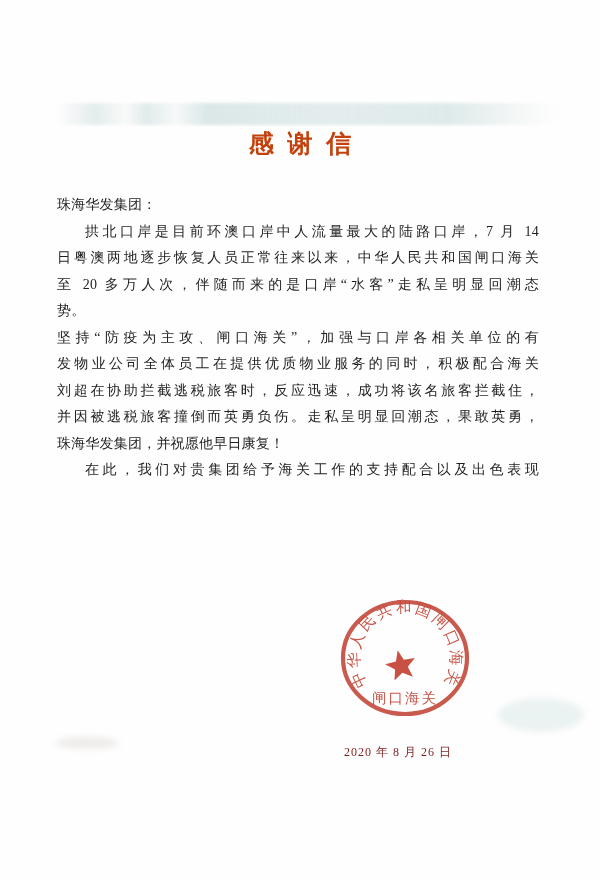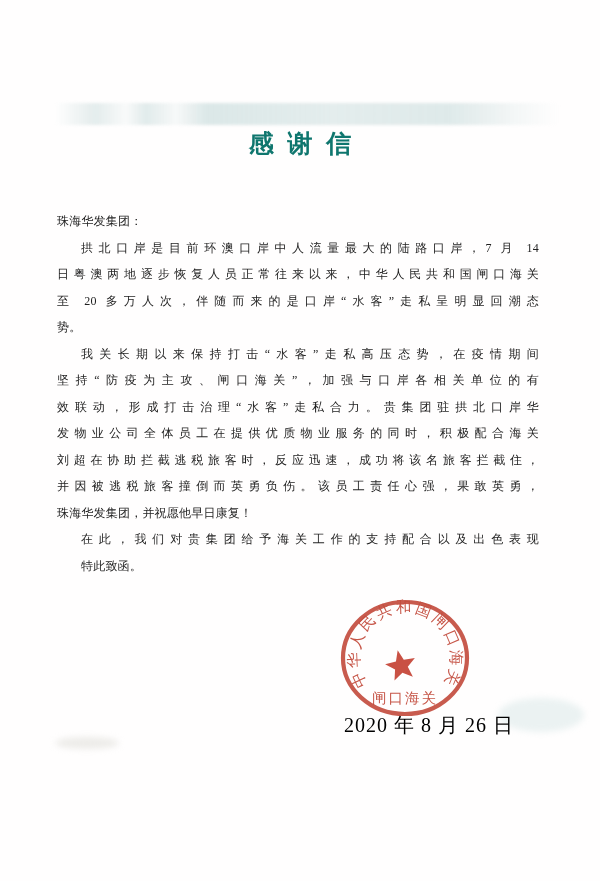--- a/index.html
+++ b/index.html
@@ -16,43 +16,43 @@
       rgba(205,222,222,.55) 55%, rgba(200,219,219,.6) 78%, rgba(214,228,228,.25) 92%,
       rgba(214,228,228,0) 100%);
     filter:blur(1.5px);border-radius:4px;
   }
   .smudge{position:absolute;background:rgba(205,224,226,.4);filter:blur(3px);border-radius:50%;}
   .smudge.s1{left:498px;top:698px;width:86px;height:34px;}
   .smudge.s2{left:55px;top:737px;width:64px;height:12px;background:rgba(214,214,208,.45);}
 
   .title{
     position:absolute;left:0;top:127px;width:600px;text-align:center;
-    font-size:25px;font-weight:bold;color:#0f766e;
+    font-size:25px;font-weight:bold;color:#c2410c;
     letter-spacing:.55em;text-indent:.55em;
   }
   .body-block{
-    position:absolute;left:57px;top:208px;width:482px;
-    font-size:12px;color:#1f1f1f;font-weight:500;
+    position:absolute;left:57px;top:192px;width:482px;
+    font-size:14px;color:#1f1f1f;font-weight:500;
   }
   .line{
     height:26.5px;line-height:26.5px;white-space:nowrap;
     letter-spacing:.2px;
   }
   .line.wrap{white-space:normal;}
   .line.justify{
     white-space:normal;text-align:justify;text-align-last:justify;
     -moz-text-align-last:justify;text-justify:inter-character;
   }
   .line.indent{text-indent:2em;}
 
   .seal{position:absolute;left:332px;top:592px;width:152px;height:152px;opacity:.9;}
   .seal text{font-family:"Liberation Serif","DejaVu Serif",serif;}
   .date-line{
-    position:absolute;left:344px;top:712px;width:220px;
-    font-size:20px;color:#000000;font-weight:500;letter-spacing:1px;
+    position:absolute;left:344px;top:744px;width:220px;
+    font-size:12px;color:#7f1d1d;font-weight:500;letter-spacing:1px;
     white-space:nowrap;
   }
 </style>
 </head>
 <body>
 
 <div id="page">
 
   <div class="ghost-band"></div>
   <div class="smudge s1"></div>
@@ -60,29 +60,26 @@
 
   <div class="title">感谢信</div>
 
   <div class="body-block">
     <div class="line">珠海华发集团：</div>
 
   <div class="line justify indent">拱北口岸是目前环澳口岸中人流量最大的陆路口岸，7 月 14</div>
       <div class="line justify">日粤澳两地逐步恢复人员正常往来以来，中华人民共和国闸口海关</div>
       <div class="line justify">至 20 多万人次，伴随而来的是口岸“水客”走私呈明显回潮态</div>
       <div class="line wrap">势。</div>
-      <div class="line justify indent">我关长期以来保持打击“水客”走私高压态势，在疫情期间</div>
       <div class="line justify">坚持“防疫为主攻、闸口海关”，加强与口岸各相关单位的有</div>
-      <div class="line justify">效联动，形成打击治理“水客”走私合力。贵集团驻拱北口岸华</div>
       <div class="line justify">发物业公司全体员工在提供优质物业服务的同时，积极配合海关</div>
       <div class="line justify">刘超在协助拦截逃税旅客时，反应迅速，成功将该名旅客拦截住，</div>
-      <div class="line justify">并因被逃税旅客撞倒而英勇负伤。该员工责任心强，果敢英勇，</div>
+      <div class="line justify">并因被逃税旅客撞倒而英勇负伤。走私呈明显回潮态，果敢英勇，</div>
       <div class="line wrap">珠海华发集团，并祝愿他早日康复！</div>
       <div class="line justify indent">在此，我们对贵集团给予海关工作的支持配合以及出色表现</div>
-      <div class="line wrap indent">特此致函。</div>
     </div>
 
   <svg class="seal" viewBox="0 0 152 152" xmlns="http://www.w3.org/2000/svg">
 
     <ellipse cx="73" cy="66" rx="62" ry="56" fill="none" stroke="#bd3a2a" stroke-width="4.2" opacity="0.92"></ellipse>
 
     <defs>
       <path id="ringPath" d="M 35.3 92.4 A 46 46 0 1 1 110.7 92.4" fill="none"></path>
     </defs>
     <text font-size="15.5" fill="#bd3a2a" opacity="0.95">

